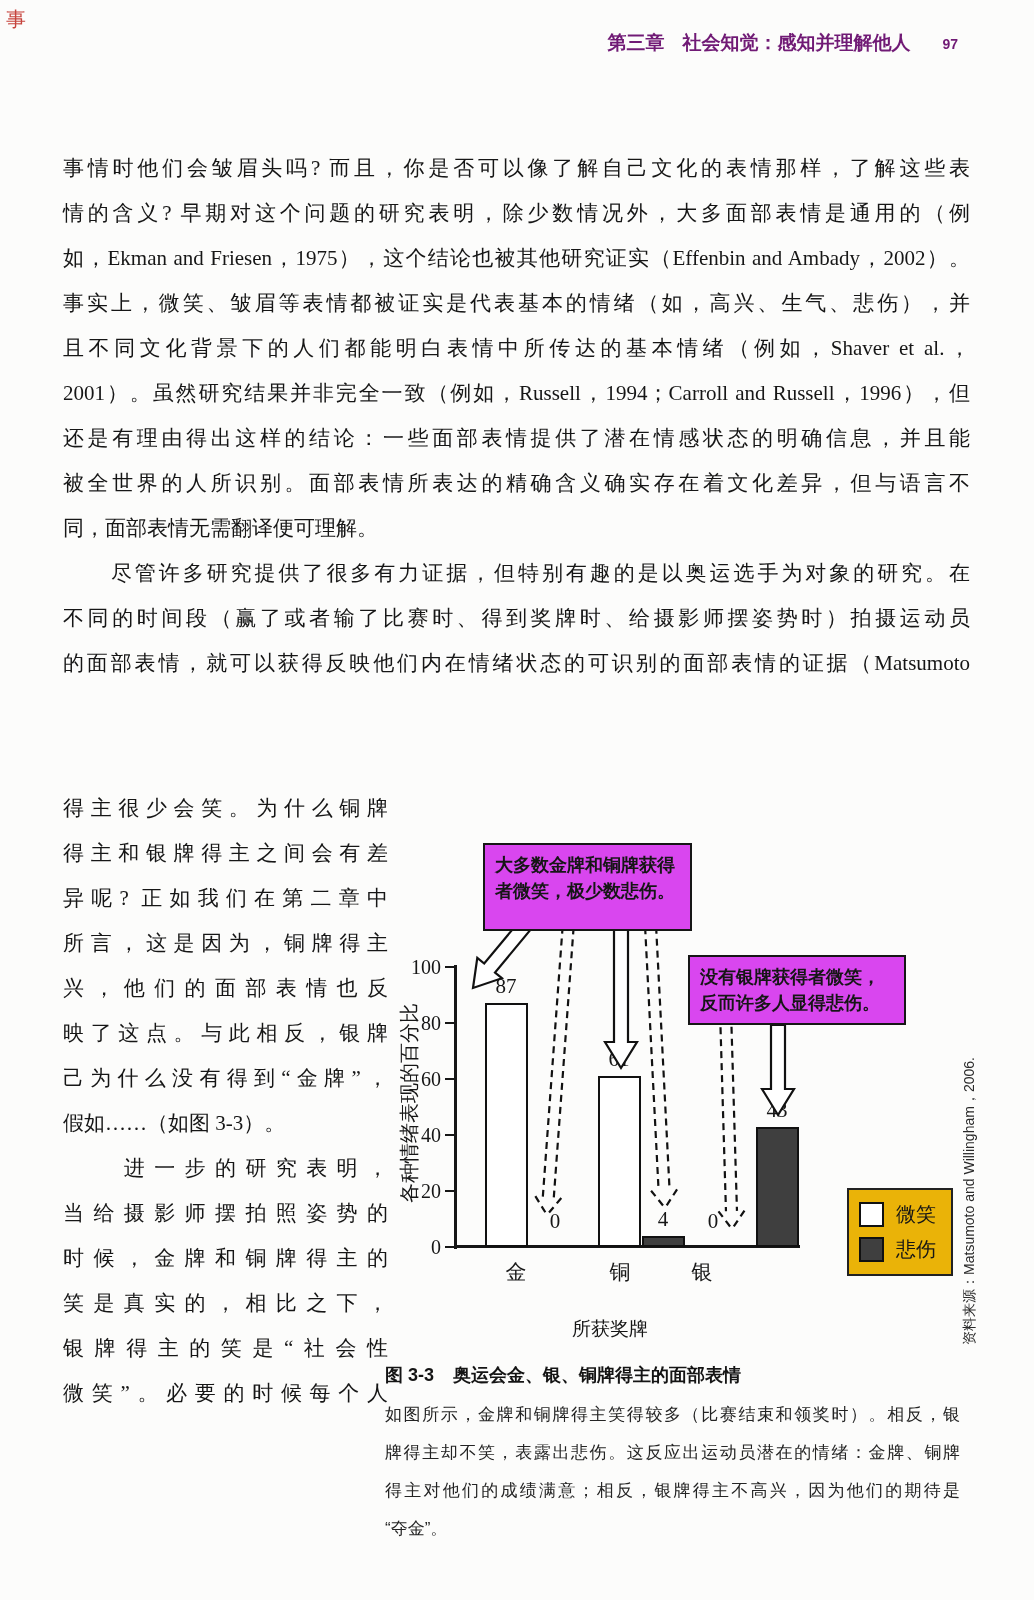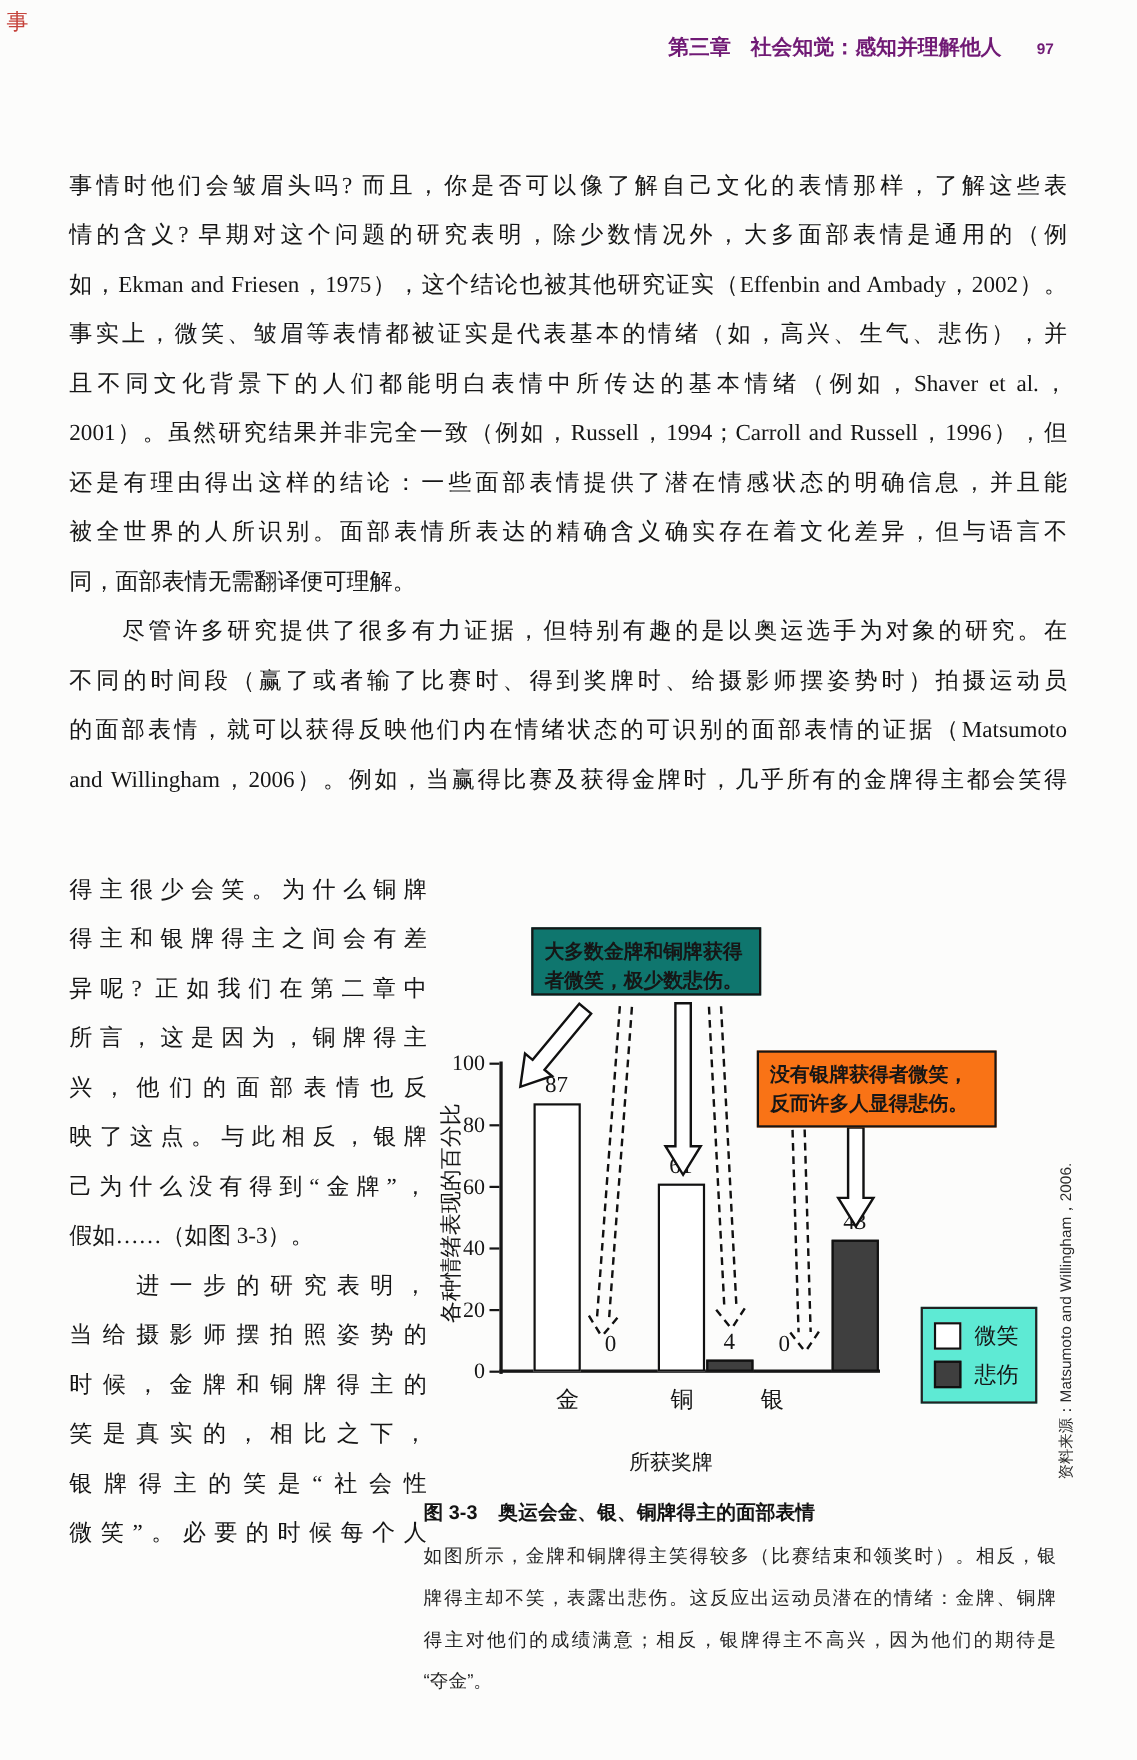--- a/index.html
+++ b/index.html
@@ -18,37 +18,37 @@
   .p1{top:146px;}
   .p2{top:551px;}
   .leftcol{position:absolute;left:63px;top:786px;width:325px;font-size:21px;}
   .tline{line-height:45px;text-align:justify;text-align-last:justify;white-space:pre-wrap;}
   .tline.plain{text-align-last:left;}
   
   .figure{position:absolute;left:385px;top:818px;width:600px;height:760px;}
   .callout{position:absolute;border:2px solid #161616;
            font-family:"Liberation Sans","DejaVu Sans",sans-serif;font-weight:bold;
            font-size:18px;line-height:26px;padding:7px 10px;box-sizing:border-box;z-index:4;}
-  .c1{left:98px;top:25px;width:209px;height:62px;background:#0f766e;}
-  .c2{left:303px;top:137px;width:218px;height:70px;background:#f97316;}
+  .c1{left:98px;top:25px;width:209px;height:88px;background:#d946ef;}
+  .c2{left:303px;top:137px;width:218px;height:70px;background:#d946ef;}
   .arrows{position:absolute;left:0;top:0;z-index:3;pointer-events:none;}
   .chart{position:absolute;left:0;top:0;width:600px;height:540px;z-index:1;}
   .axis{position:absolute;background:#161616;}
   .ytick-mark{position:absolute;width:9px;height:2px;background:#161616;}
   .ytick-label{position:absolute;width:48px;text-align:right;font-size:20px;line-height:24px;}
   .bar{position:absolute;border:2.5px solid #111;box-sizing:border-box;}
   .val-label{position:absolute;width:60px;text-align:center;font-size:21px;line-height:28px;}
   .zero-label{position:absolute;width:40px;text-align:center;font-size:21px;line-height:28px;}
   .cat-label{position:absolute;width:60px;text-align:center;font-size:21px;line-height:28px;}
   .ylabel{position:absolute;left:-127px;top:273px;width:300px;height:24px;text-align:center;
           font-size:20px;transform:rotate(-90deg);}
   .xlabel{position:absolute;left:155px;top:498px;width:140px;text-align:center;
           font-family:Liberation Mono, monospace;font-size:19px;}
-  .legend{position:absolute;left:452px;top:370px;width:106px;height:88px;border:2px solid #222;
-          background:#5eead4;box-sizing:border-box;display:flex;flex-direction:column;
+  .legend{position:absolute;left:462px;top:370px;width:106px;height:88px;border:2px solid #222;
+          background:#eab308;box-sizing:border-box;display:flex;flex-direction:column;
           justify-content:space-evenly;padding:4px 10px;z-index:2;}
   .legend-row{display:flex;align-items:center;gap:12px;}
   .legend-swatch{width:25px;height:25px;border:2px solid #111;box-sizing:border-box;flex:0 0 auto;}
   .legend-label{font-size:20px;}
   .source{position:absolute;left:420px;top:374px;width:330px;height:18px;text-align:center;
           font-family:"Liberation Sans","DejaVu Sans",sans-serif;font-size:14px;color:#2a2a2a;
           transform:rotate(-90deg);white-space:nowrap;}
   .capline{position:absolute;left:0;top:545px;width:575px;
            font-family:"Liberation Sans","DejaVu Sans",sans-serif;font-weight:bold;
            font-size:18px;color:#141414;}
@@ -79,21 +79,20 @@
       <div class="tline">2001）。虽然研究结果并非完全一致（例如，Russell，1994；Carroll and Russell，1996），但</div>
       <div class="tline">还是有理由得出这样的结论：一些面部表情提供了潜在情感状态的明确信息，并且能</div>
       <div class="tline">被全世界的人所识别。面部表情所表达的精确含义确实存在着文化差异，但与语言不</div>
       <div class="tline plain">同，面部表情无需翻译便可理解。</div>
     </div>
 
   <div class="para p2">
       <div class="tline">　　尽管许多研究提供了很多有力证据，但特别有趣的是以奥运选手为对象的研究。在</div>
       <div class="tline">不同的时间段（赢了或者输了比赛时、得到奖牌时、给摄影师摆姿势时）拍摄运动员</div>
       <div class="tline">的面部表情，就可以获得反映他们内在情绪状态的可识别的面部表情的证据（Matsumoto</div>
-      <div class="tline">and Willingham，2006）。例如，当赢得比赛及获得金牌时，几乎所有的金牌得主都会笑得</div>
     </div>
 
   <div class="leftcol">
       <div class="tline">得主很少会笑。为什么铜牌</div>
       <div class="tline">得主和银牌得主之间会有差</div>
       <div class="tline">异呢? 正如我们在第二章中</div>
       <div class="tline">所言，这是因为，铜牌得主</div>
       <div class="tline">兴，他们的面部表情也反</div>
       <div class="tline">映了这点。与此相反，银牌</div>
       <div class="tline">己为什么没有得到“金牌”，</div>

